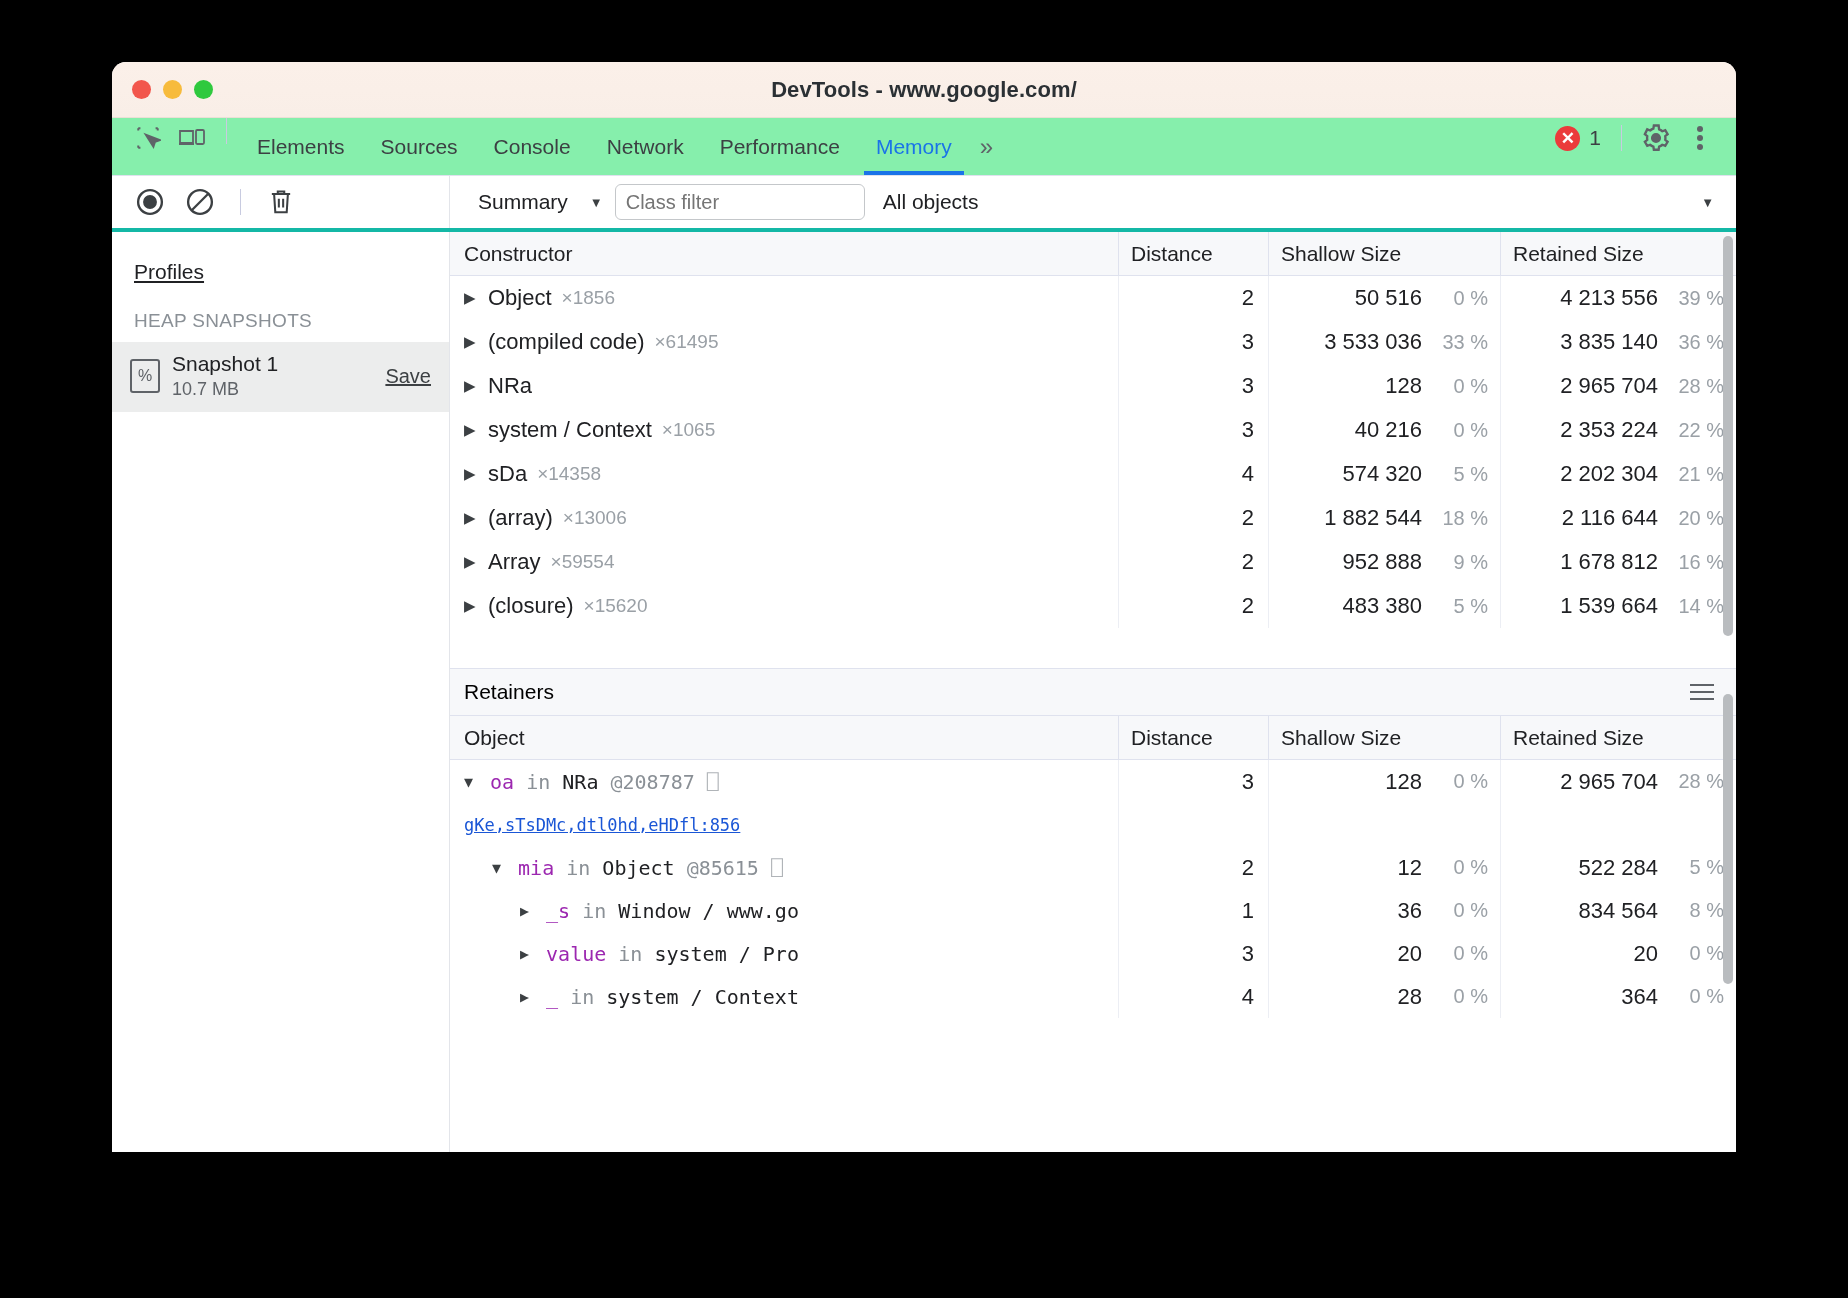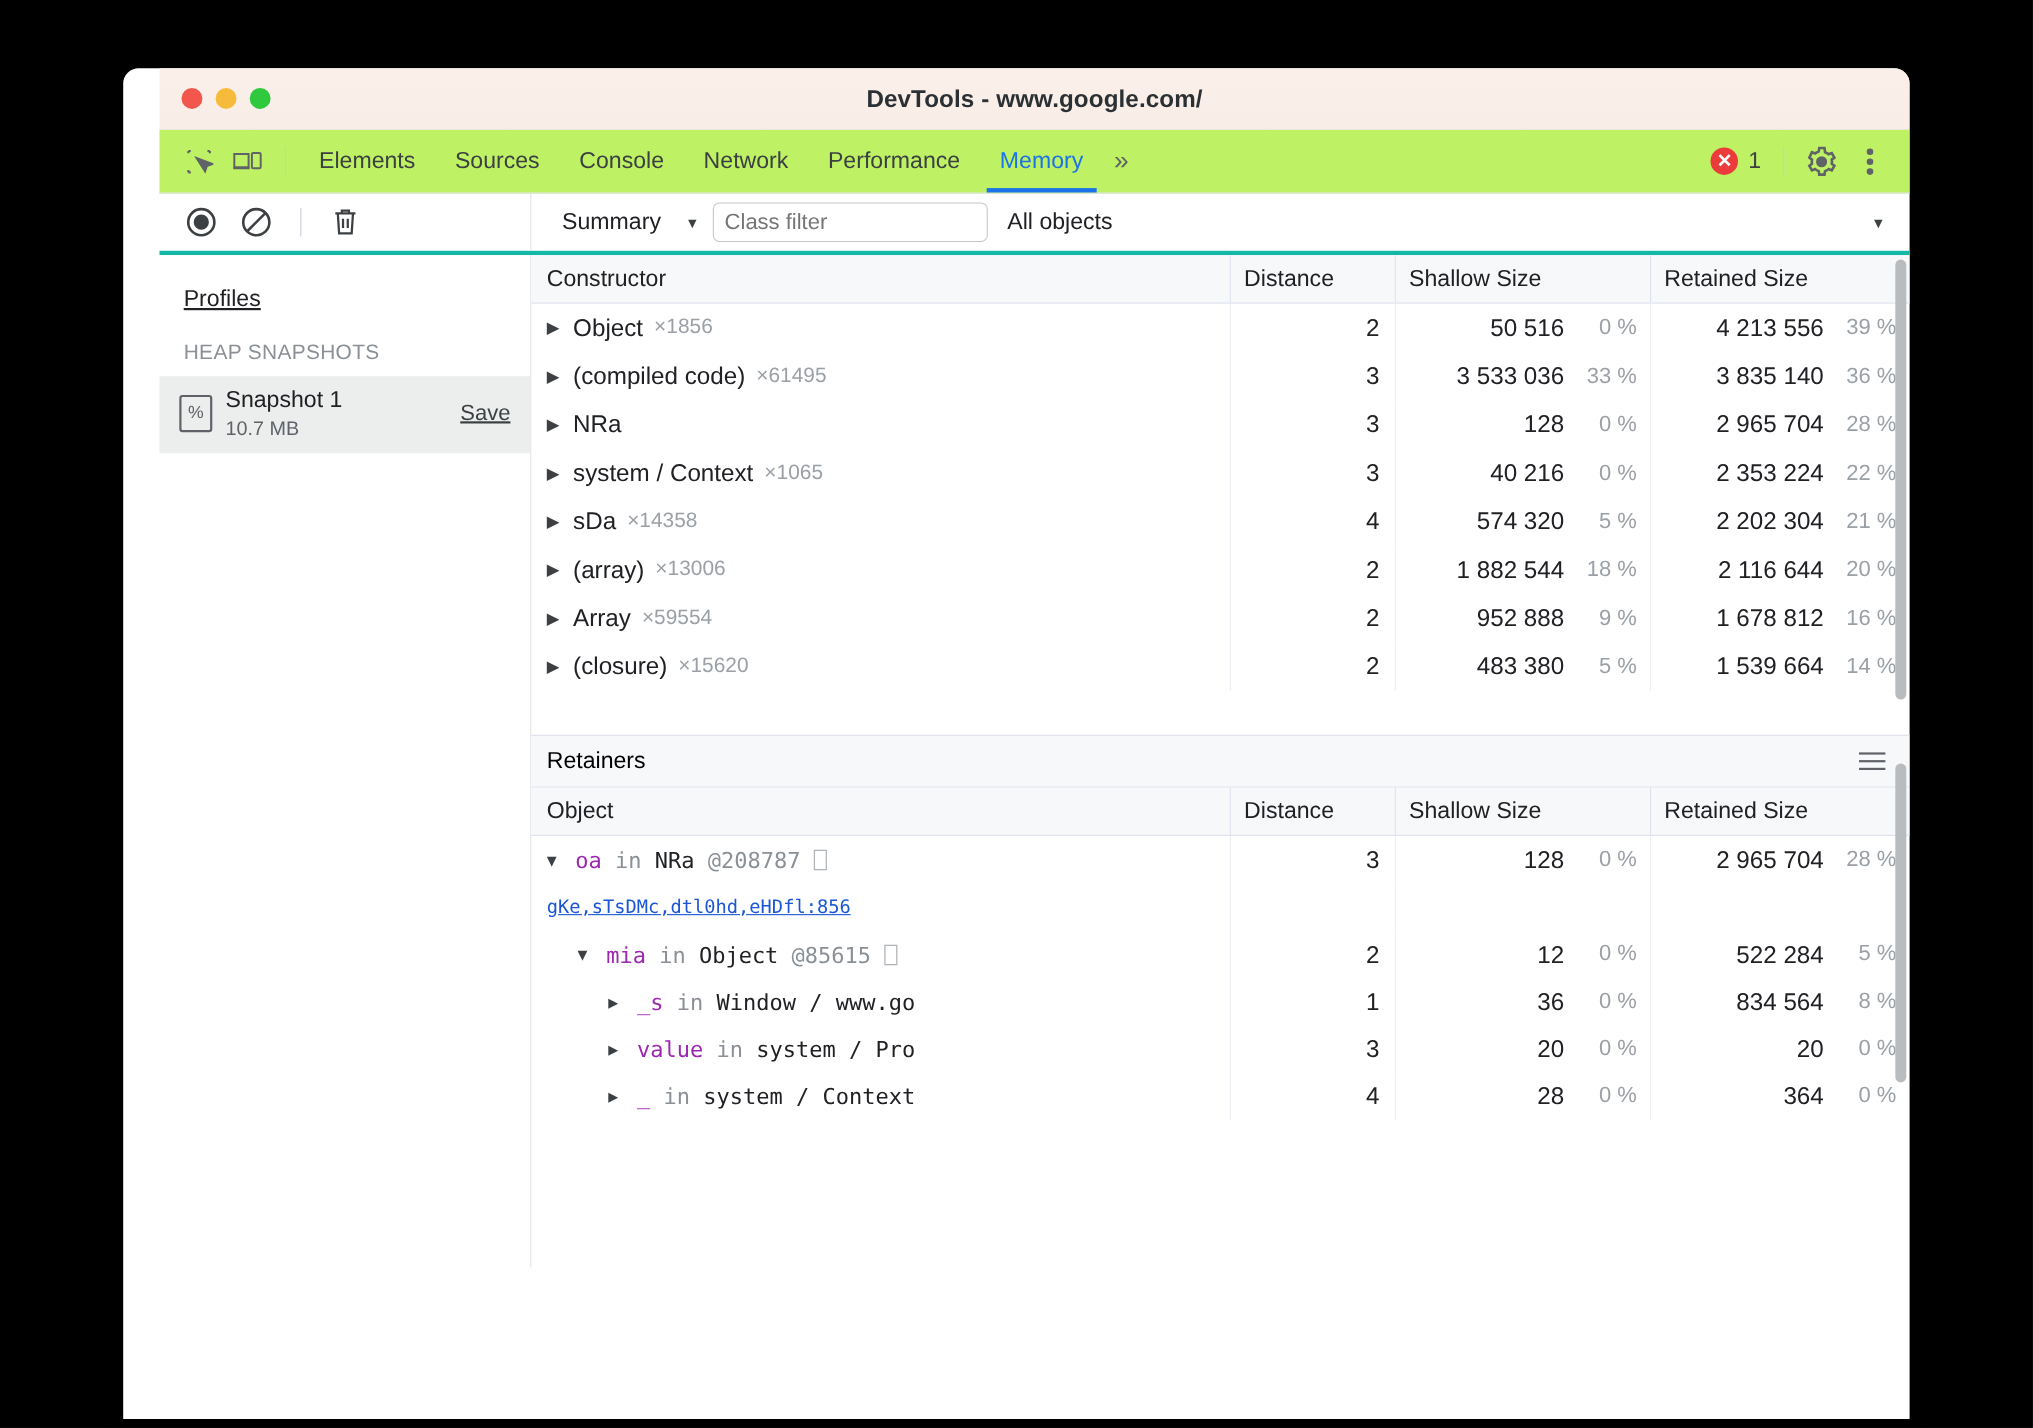--- a/index.html
+++ b/index.html
@@ -7,26 +7,25 @@
     width: 1848px; height: 1298px;
     background: #000000;
     font-family: "Liberation Sans", sans-serif;
     overflow: hidden;
   }
   body { position: relative; }
 
   .window {
     position: absolute;
     left: 112px; top: 62px;
-    width: 1624px; height: 1228px;
+    width: 1624px; height: 1090px;
     background: #ffffff;
     border-radius: 14px 14px 0 0;
     overflow: hidden;
     box-shadow: 0 0 46px 26px rgba(0,0,0,0.55);
-    padding-left: 33px;
   }
 
   
   .titlebar {
     height: 56px;
     background: linear-gradient(180deg,#fbf0e9 0%,#f9eee7 100%);
     border-bottom: 1px solid #ecdfd6;
     display: flex; align-items: center;
     position: relative;
   }
@@ -37,23 +36,23 @@
   .dot.green  { background: #2fc93e; }
   .title-text {
     position: absolute; left: 0; right: 0; text-align: center;
     font-size: 22px; font-weight: bold; color: #2b3034;
     letter-spacing: 0.1px;
   }
 
   
   .tabbar {
     height: 58px;
-    background: #bef264;
+    background: #86efac;
     border-bottom: 1px solid #dfe2ee;
-    display: flex; align-items: center;
+    display: flex; align-items: flex-start;
     padding: 0 14px;
   }
   .icon-btn {
     width: 44px; height: 40px;
     display: flex; align-items: center; justify-content: center;
     color: #5f6368;
   }
   .tb-sep {
     width: 1px; height: 26px; background: #c8cbe0; margin: 0 12px;
   }

